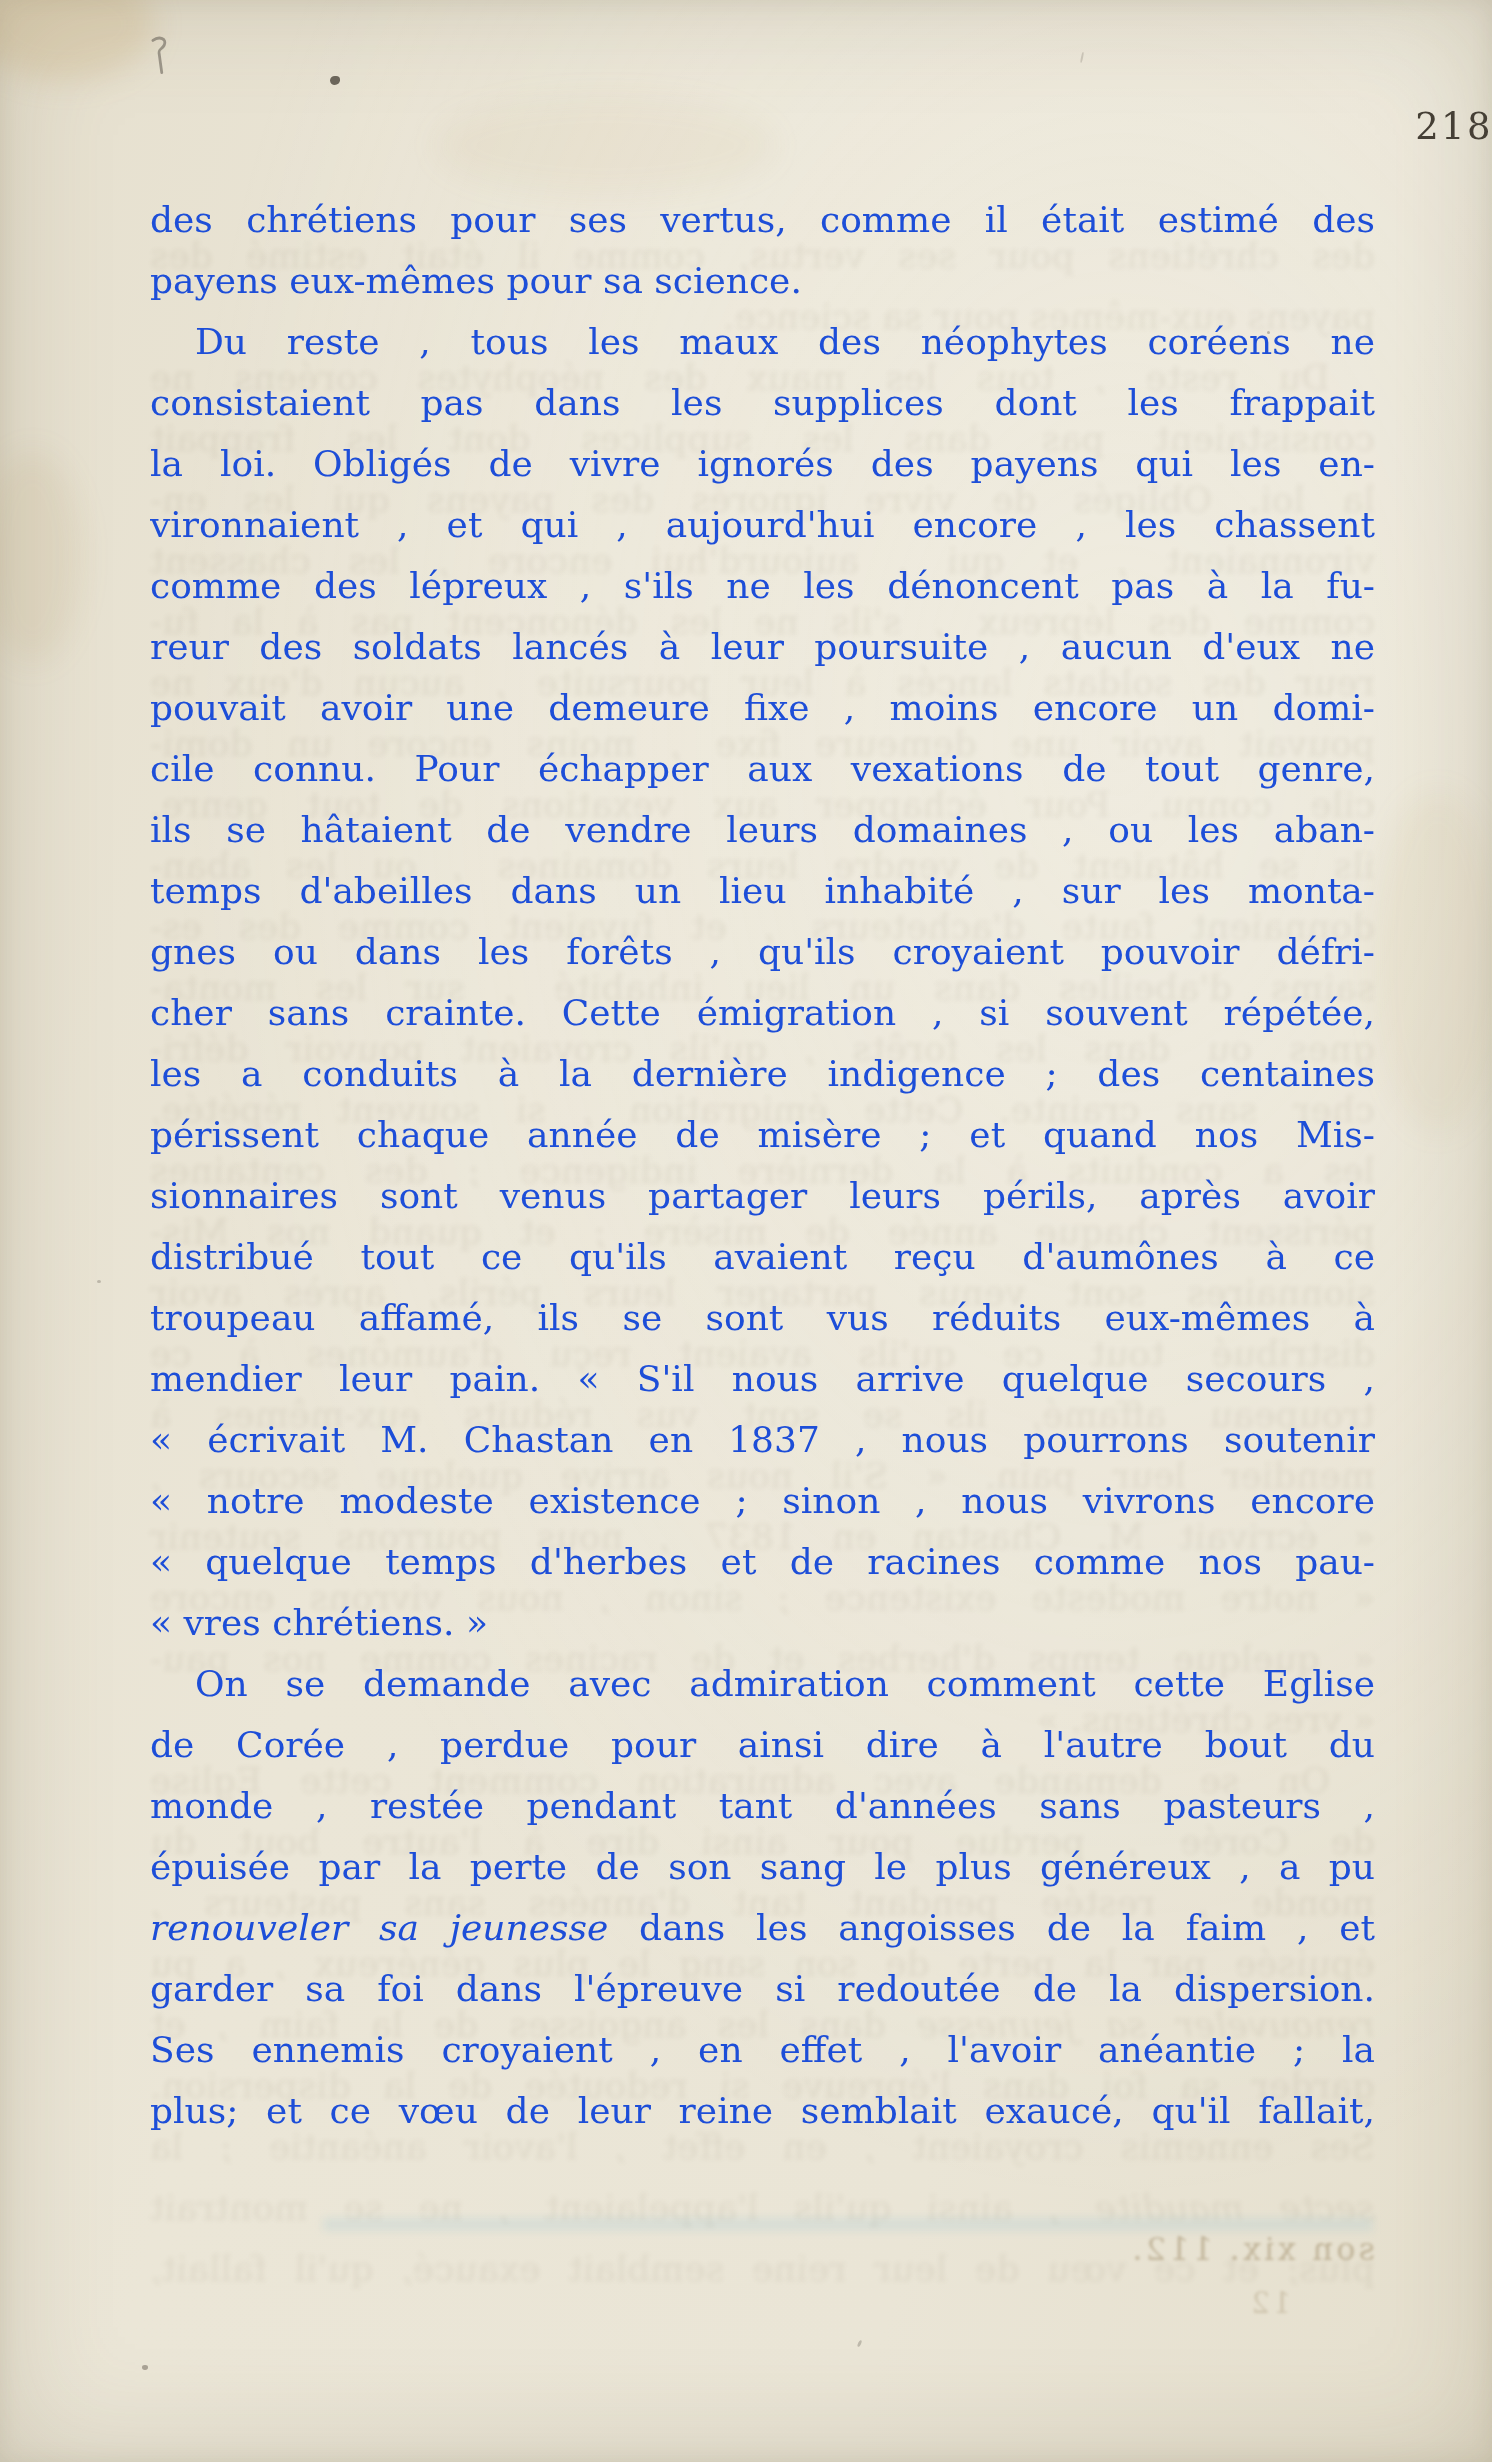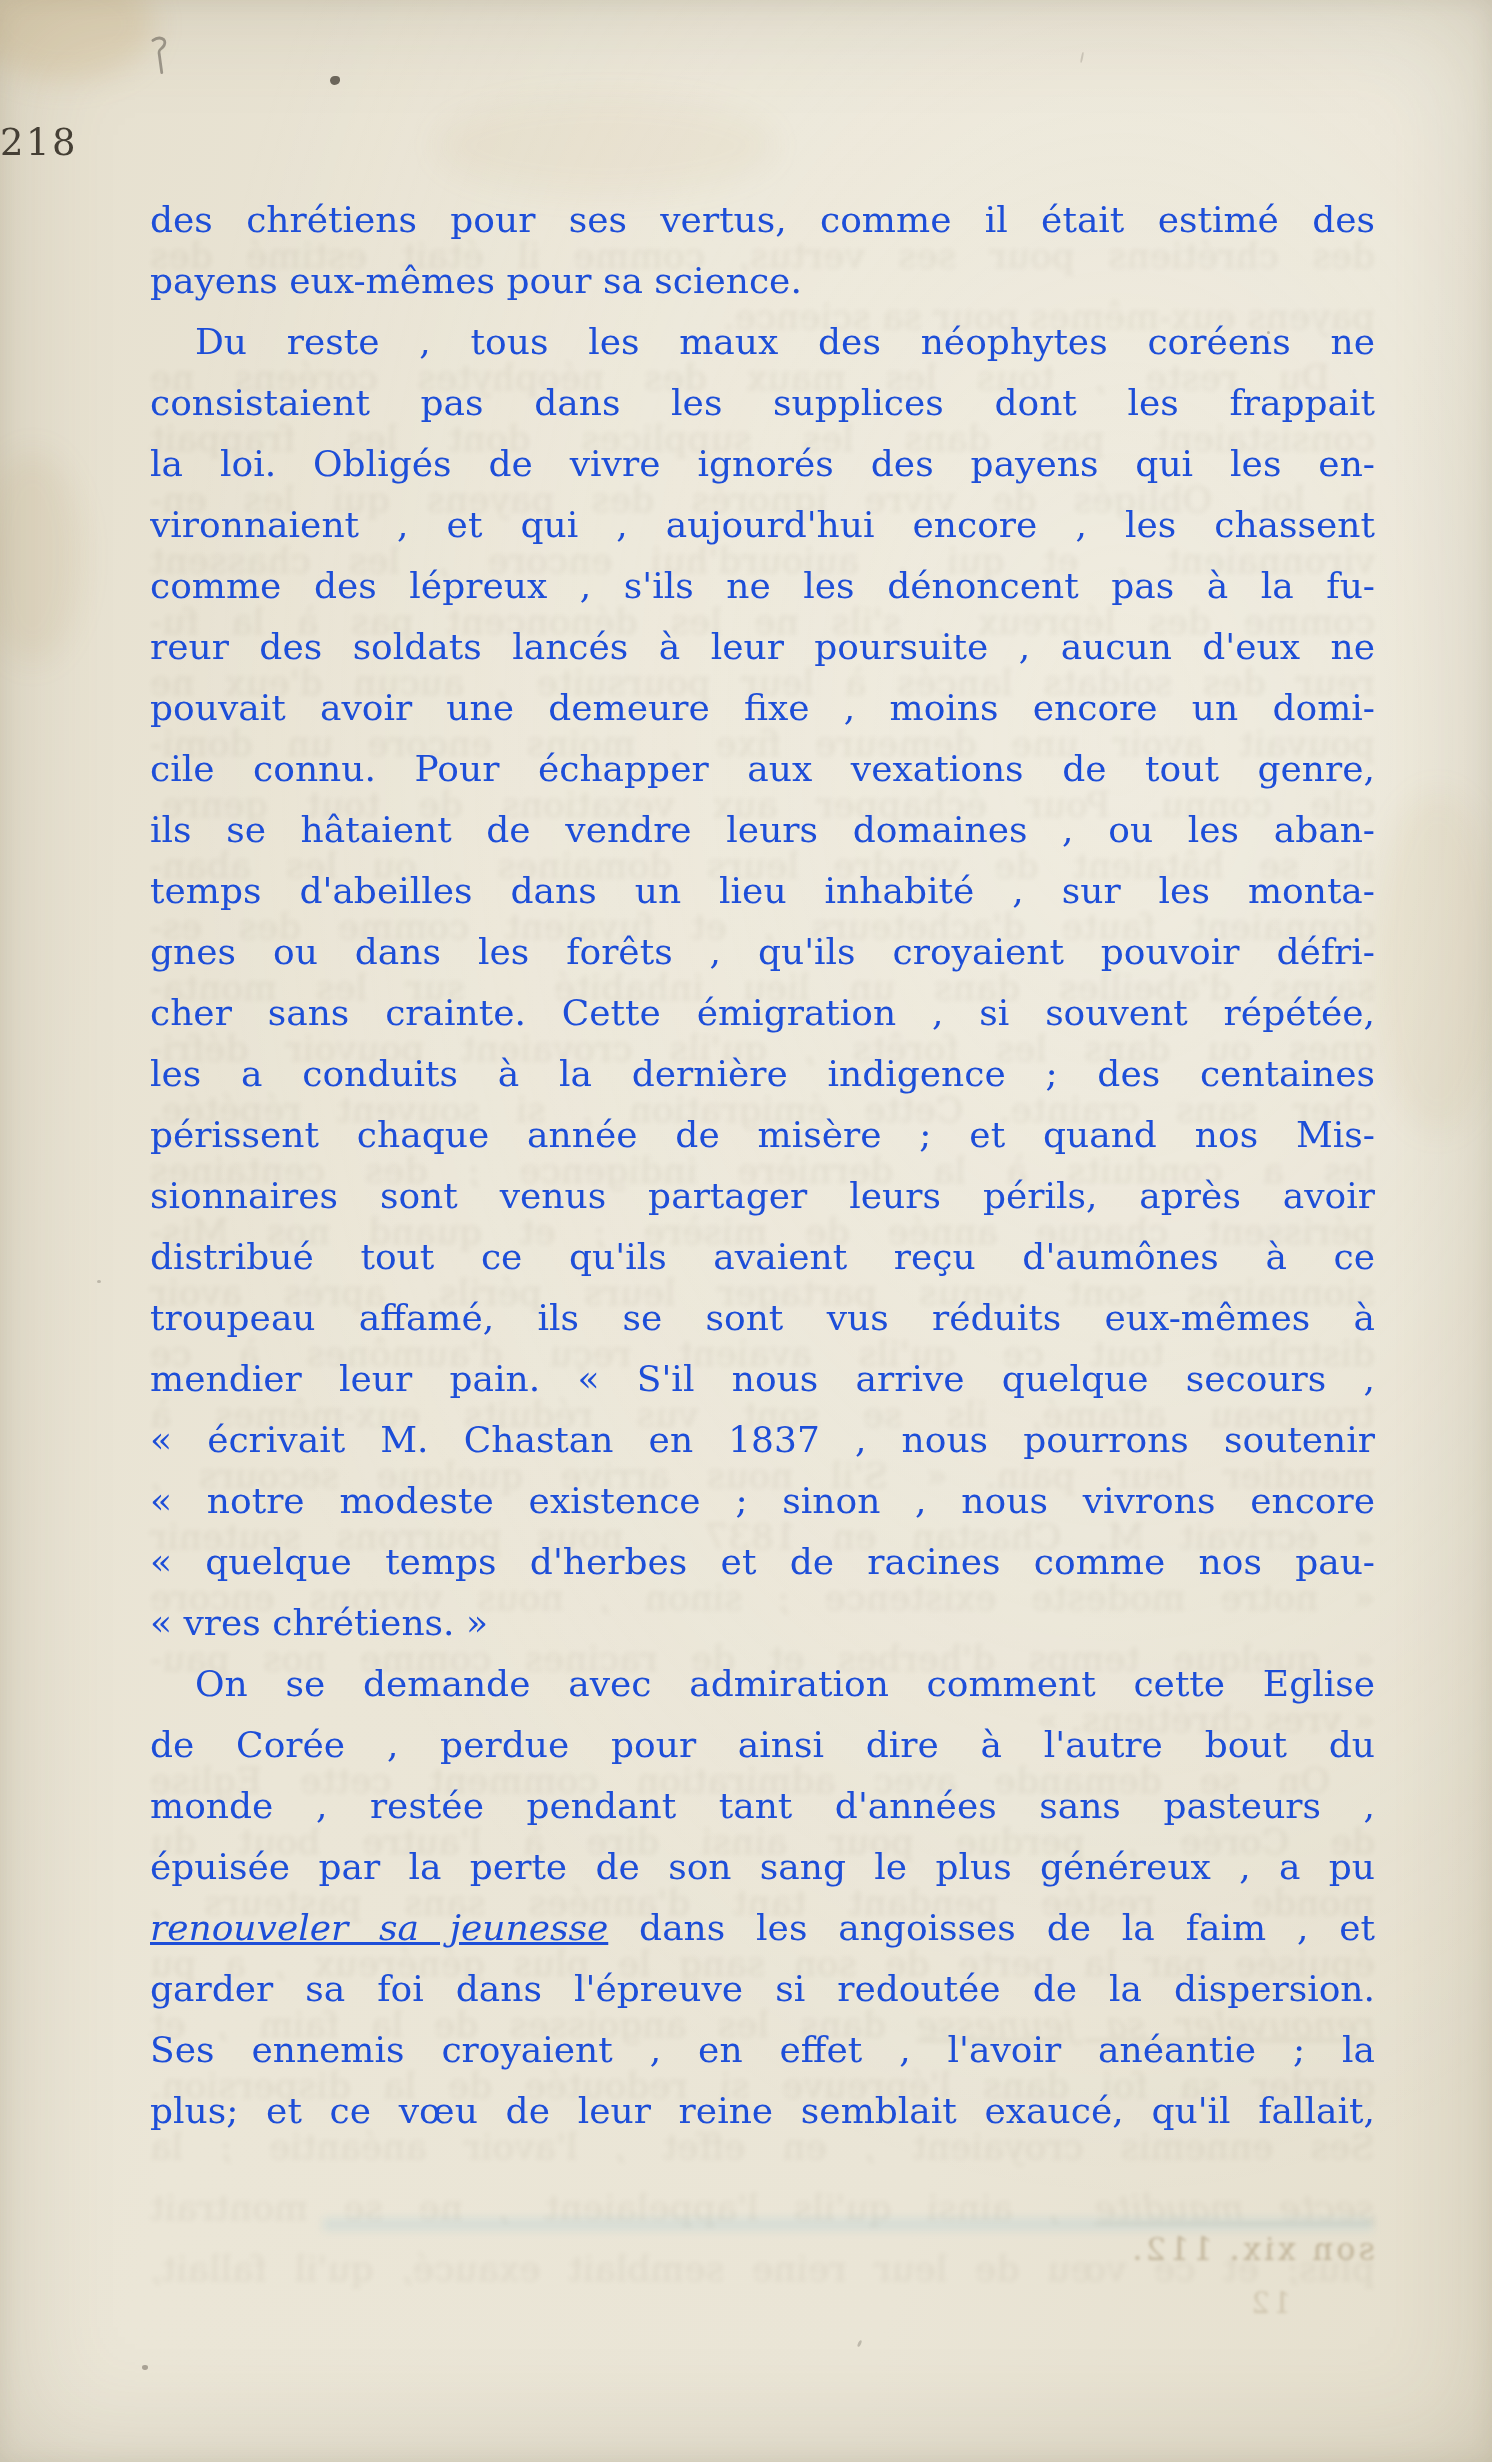--- a/index.html
+++ b/index.html
@@ -12,31 +12,31 @@
   }
   .vignette{position:absolute;inset:0;pointer-events:none;
     box-shadow:inset 0 0 113px rgba(110,95,65,.22), inset 0 0 22.6px rgba(110,95,65,.12);}
   .stain{position:absolute;border-radius:50%;filter:blur(14.5px);pointer-events:none;}
   .stain.s1{left:-24px;top:-32px;width:178px;height:113px;background:rgba(186,150,84,.20);}
   .stain.s2{left:-16px;top:452px;width:97px;height:210px;background:rgba(170,140,80,.10);}
   .stain.s3{left:1373px;top:792px;width:129px;height:339px;background:rgba(175,150,95,.08);}
   .stain.s4{left:436px;top:97px;width:339px;height:97px;background:rgba(180,155,100,.07);}
 
   .page-number{
-    position:absolute;left:0;top:121px;width:1493px;text-align:left;
+    position:absolute;left:0;top:105px;width:1493px;text-align:right;
     font-size:37px;letter-spacing:2.4px;color:#453f35;
   }
 
   .text-block{position:absolute;left:150px;top:189px;width:1225px;color:#1d4ed8;}
   .line{height:61px;line-height:61px;font-size:36px;overflow:hidden;
     text-align:left;white-space:normal;}
   .line.j{text-align:justify;}
   .line.j::after{content:"";display:inline-block;width:100%;height:0;}
   .line.ind{padding-left:45px;}
-  .it{font-style:italic;text-decoration:underline;}
+  .it{font-style:italic;}
 
   
   .bleed{
     position:absolute;left:150px;top:225px;width:1225px;color:#5e5136;
     transform:scaleX(-1);filter:blur(2.4px);opacity:.085;pointer-events:none;
   }
   .bleed .line{height:61px;line-height:61px;font-size:36px;}
   .ghost-snippet{
     position:absolute;color:#7a6032;transform:scaleX(-1);
     filter:blur(1.6px);pointer-events:none;font-size:32px;letter-spacing:3.2px;

